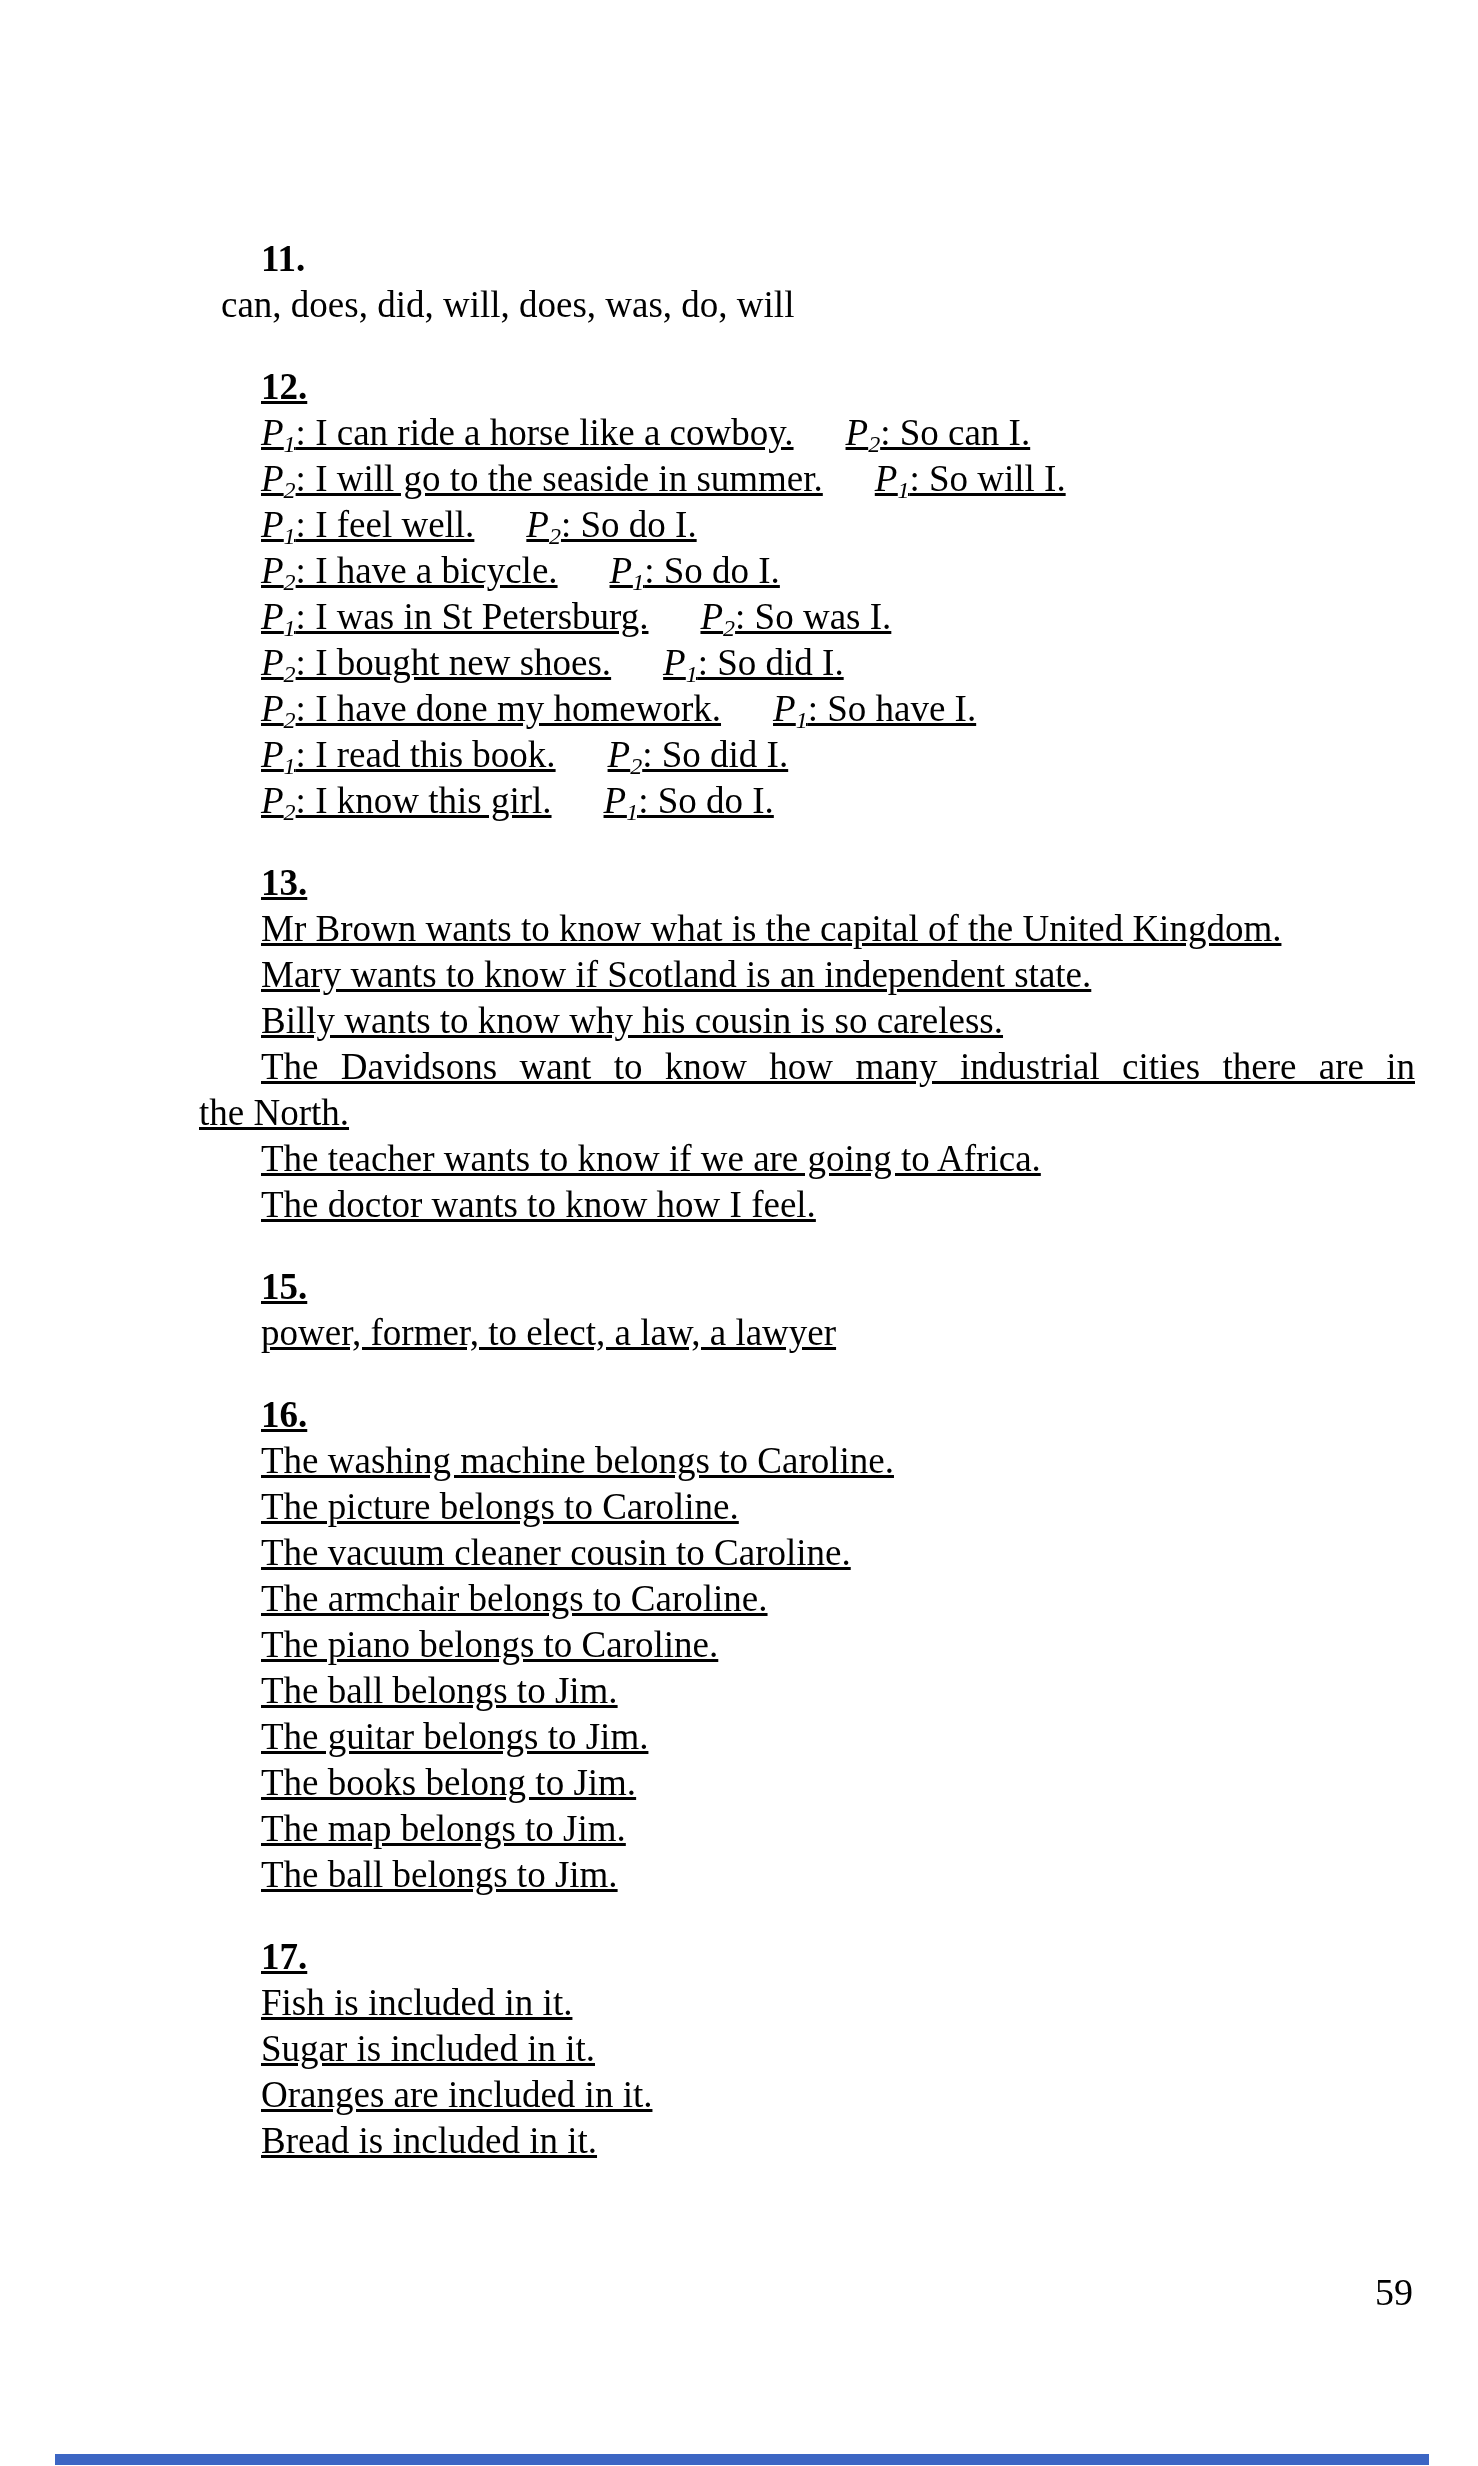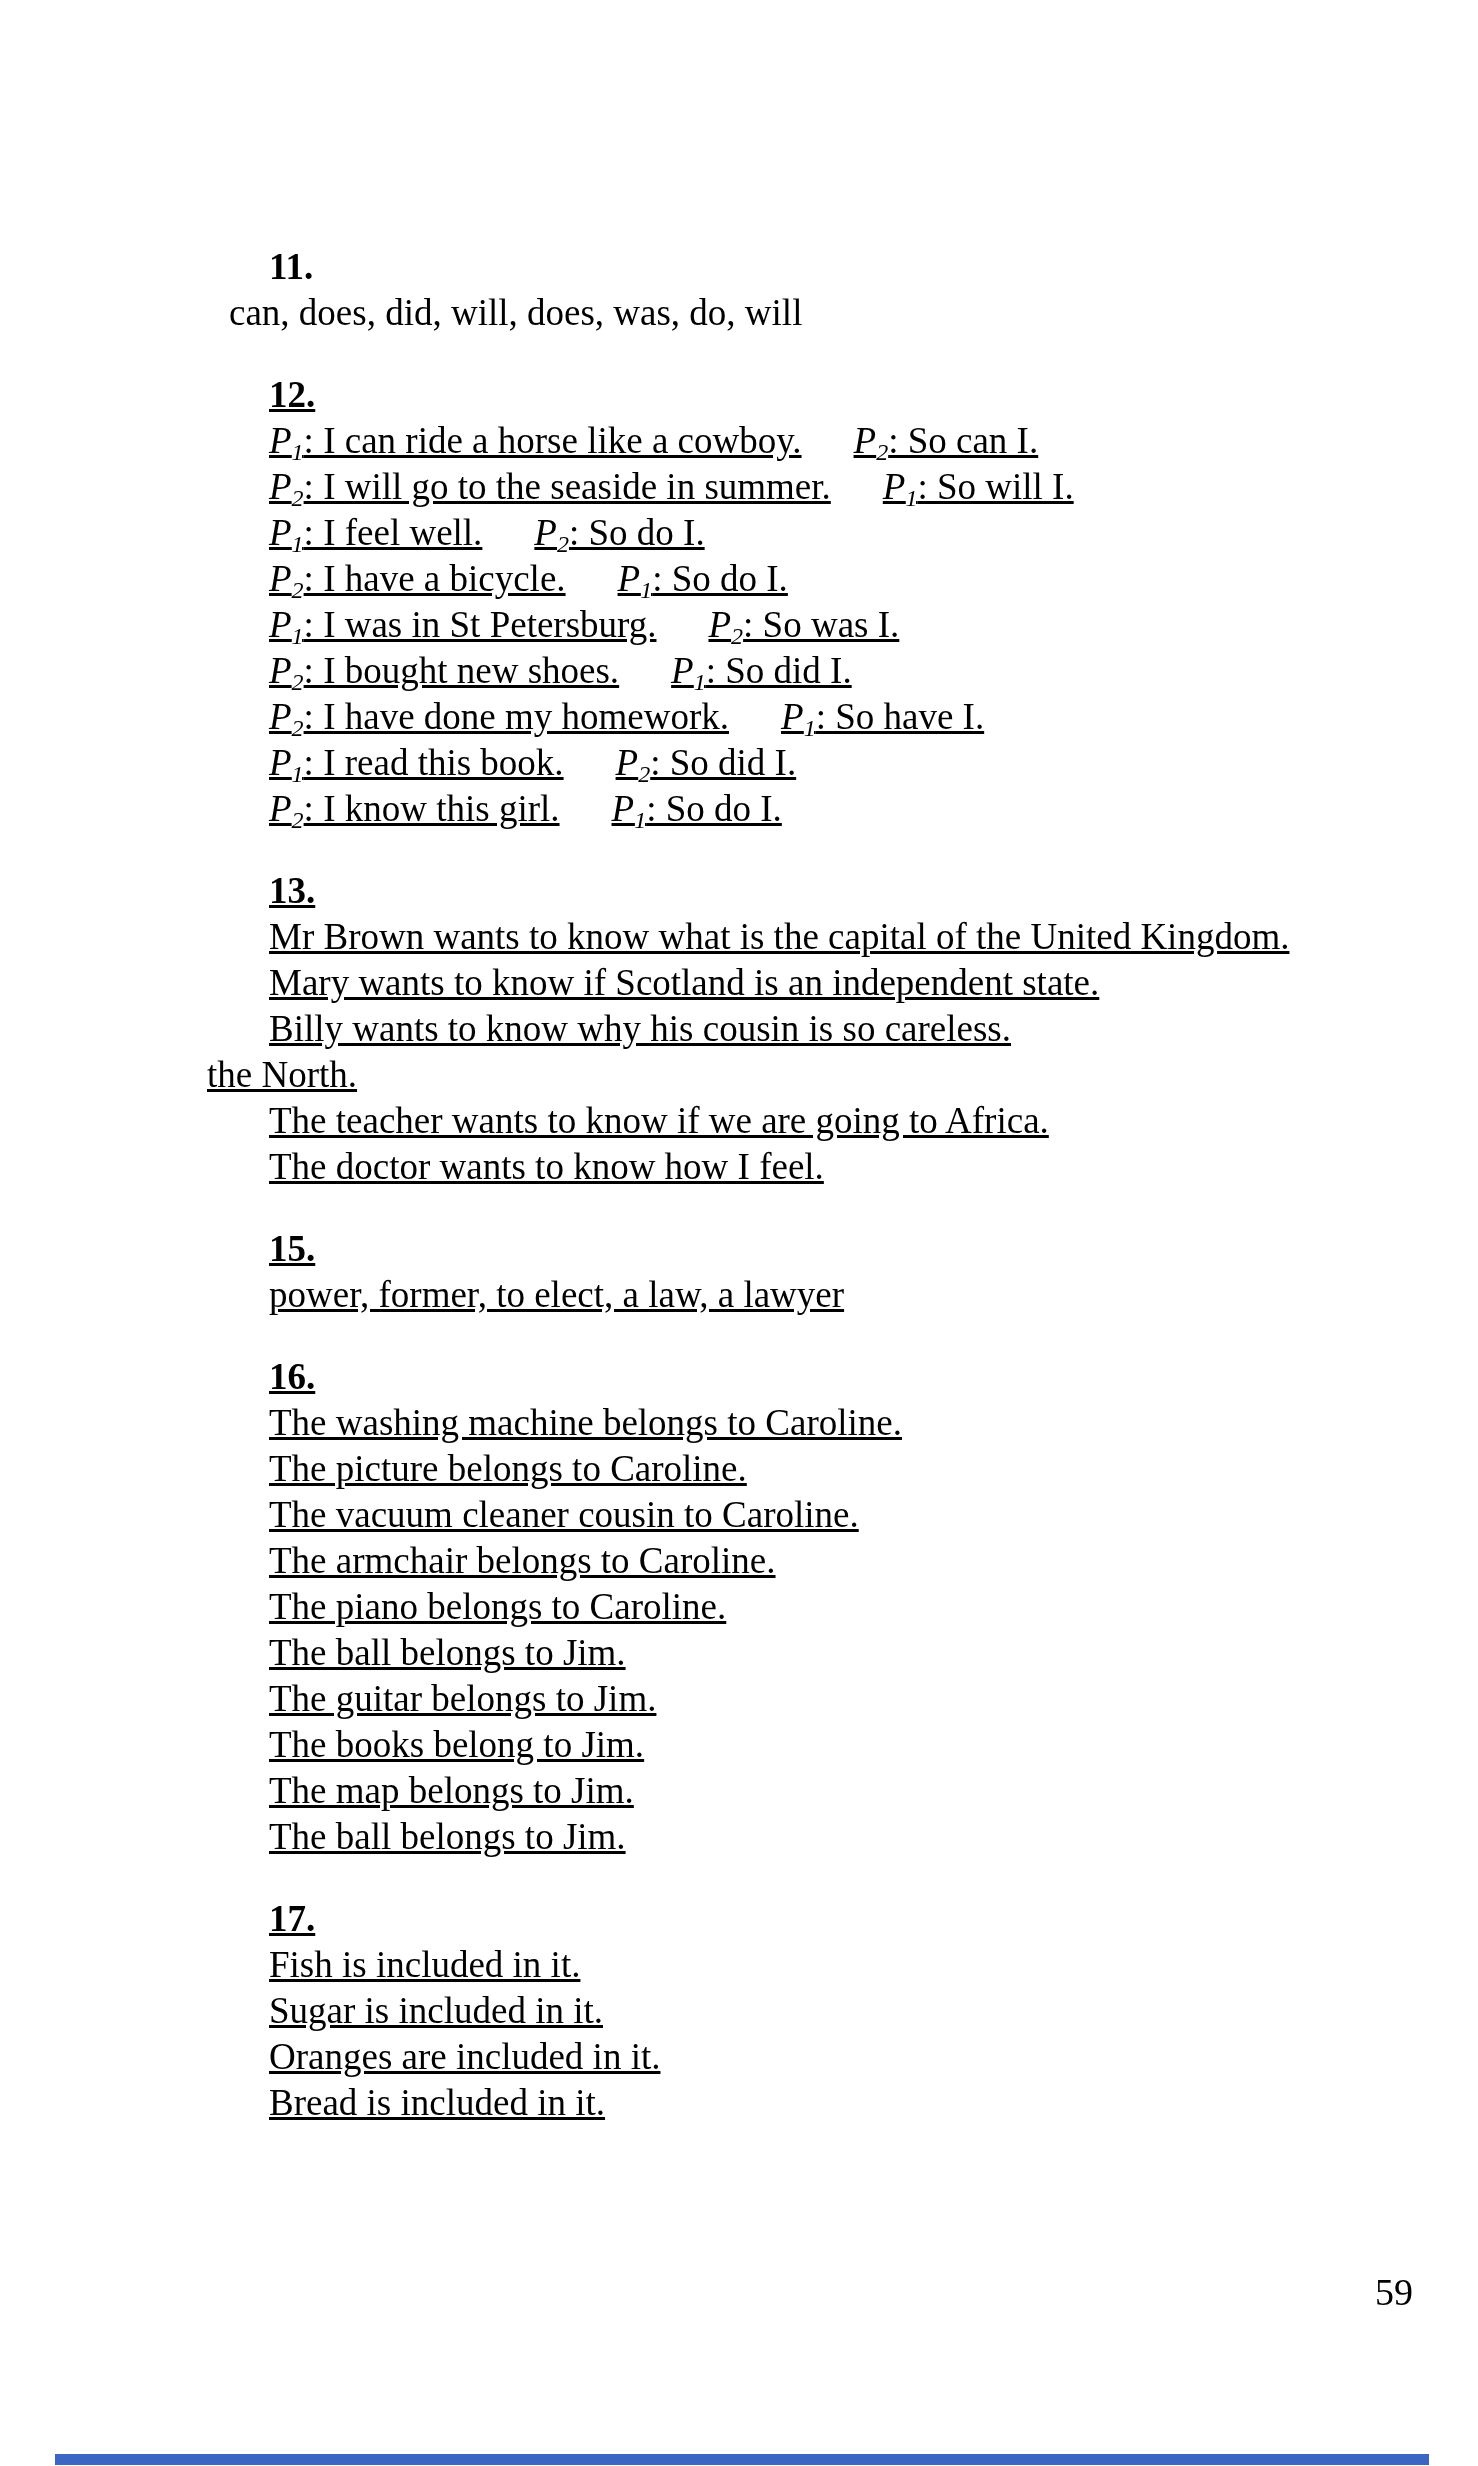--- a/index.html
+++ b/index.html
@@ -13,21 +13,21 @@
     overflow: hidden;
   }
   .content {
     position: absolute;
     left: 199px;
     top: 236px;
     width: 1216px;
     font-size: 37px;
     line-height: 46px;
   }
-  section { margin: 8px; }
+  section { margin: 0; }
   section + section { margin-top: 36px; text-decoration: underline; }
   .heading {
     font-weight: bold;
     margin-left: 62px;
   }
   .line { margin-left: 62px; white-space: nowrap; }
   .line.small-indent { margin-left: 22px; }
   .line.flush { margin-left: 0; }
   .line.justify {
     margin-left: 0;
@@ -78,20 +78,21 @@
         <div class="line indent dialogue"><span class="speaker"><i>P</i><sub>2</sub></span><span>: I bought new shoes.</span><span class="resp"><span class="speaker"><i>P</i><sub>1</sub></span><span>: So did I.</span></span></div>
         <div class="line indent dialogue"><span class="speaker"><i>P</i><sub>2</sub></span><span>: I have done my homework.</span><span class="resp"><span class="speaker"><i>P</i><sub>1</sub></span><span>: So have I.</span></span></div>
         <div class="line indent dialogue"><span class="speaker"><i>P</i><sub>1</sub></span><span>: I read this book.</span><span class="resp"><span class="speaker"><i>P</i><sub>2</sub></span><span>: So did I.</span></span></div>
         <div class="line indent dialogue"><span class="speaker"><i>P</i><sub>2</sub></span><span>: I know this girl.</span><span class="resp"><span class="speaker"><i>P</i><sub>1</sub></span><span>: So do I.</span></span></div>
       </section>
       <section>
         <div class="heading">13.</div>
         <div class="line indent">Mr Brown wants to know what is the capital of the United Kingdom.</div>
         <div class="line indent">Mary wants to know if Scotland is an independent state.</div>
         <div class="line indent">Billy wants to know why his cousin is so careless.</div>
+        <div class="line justify">The Davidsons want to know how many industrial cities there are in</div>
         <div class="line flush">the North.</div>
         <div class="line indent">The teacher wants to know if we are going to Africa.</div>
         <div class="line indent">The doctor wants to know how I feel.</div>
       </section>
       <section>
         <div class="heading">15.</div>
         <div class="line indent">power, former, to elect, a law, a lawyer</div>
       </section>
       <section>
         <div class="heading">16.</div>

